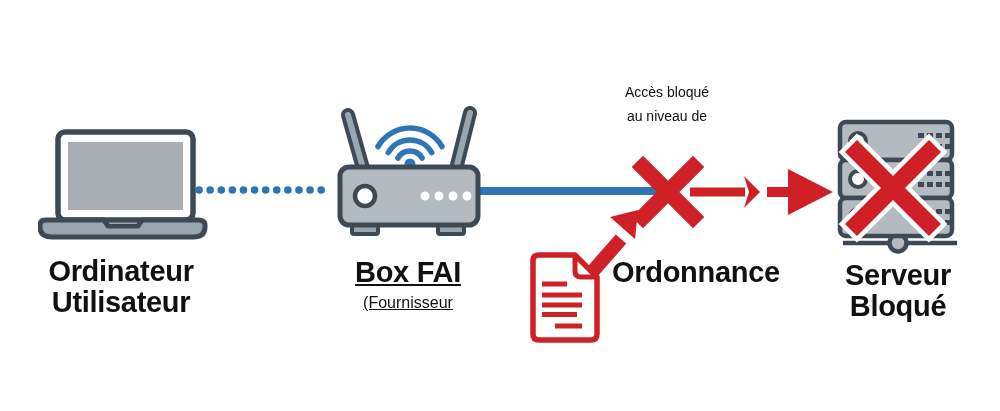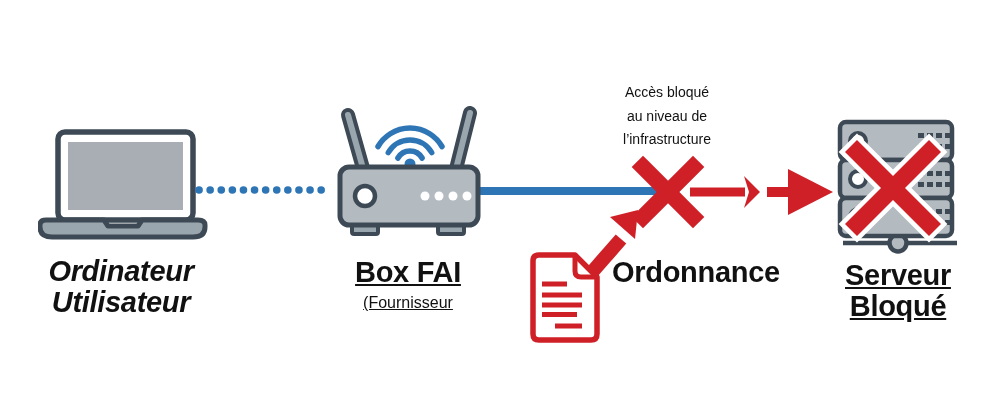--- a/index.html
+++ b/index.html
@@ -140,38 +140,37 @@
       </g>
     </g>
     <g>
       <line class="s-white" x1="22" y1="40" x2="94" y2="112" stroke-width="26" stroke-linecap="square"></line>
       <line class="s-white" x1="94" y1="40" x2="22" y2="112" stroke-width="26" stroke-linecap="square"></line>
       <line class="s-red" x1="22" y1="40" x2="94" y2="112" stroke-width="17" stroke-linecap="square"></line>
       <line class="s-red" x1="94" y1="40" x2="22" y2="112" stroke-width="17" stroke-linecap="square"></line>
     </g>
   </svg>
 
-  <div class="abs label label-bold" style="left:21px;top:256px;width:200px;font-style:italic;">
+  <div class="abs label label-bold" style="left:21px;top:256px;width:200px;">
     <span class="line">Ordinateur</span>
     <span class="line">Utilisateur</span>
   </div>
 
   <div class="abs label" style="left:308px;top:257px;width:200px;text-decoration:underline;">
     <span class="line label-bold">Box FAI</span>
     <span class="line label-reg" style="margin-top:3px;">(Fournisseur</span>
   </div>
 
   <div class="abs annotation" style="left:567px;top:81px;width:200px;">
     <span class="line">Accès bloqué</span>
     <span class="line">au niveau de</span>
-    <span class="line">l’infrastructure</span>
   </div>
 
   <div class="abs label label-bold" style="left:612px;top:257px;text-align:center;">
     <span class="line">Ordonnance</span>
   </div>
 
-  <div class="abs label label-bold" style="left:798px;top:260px;width:200px;text-decoration:underline;">
+  <div class="abs label label-bold" style="left:798px;top:260px;width:200px;">
     <span class="line">Serveur</span>
     <span class="line">Bloqué</span>
   </div>
 
 </div>
 
 </body></html>

